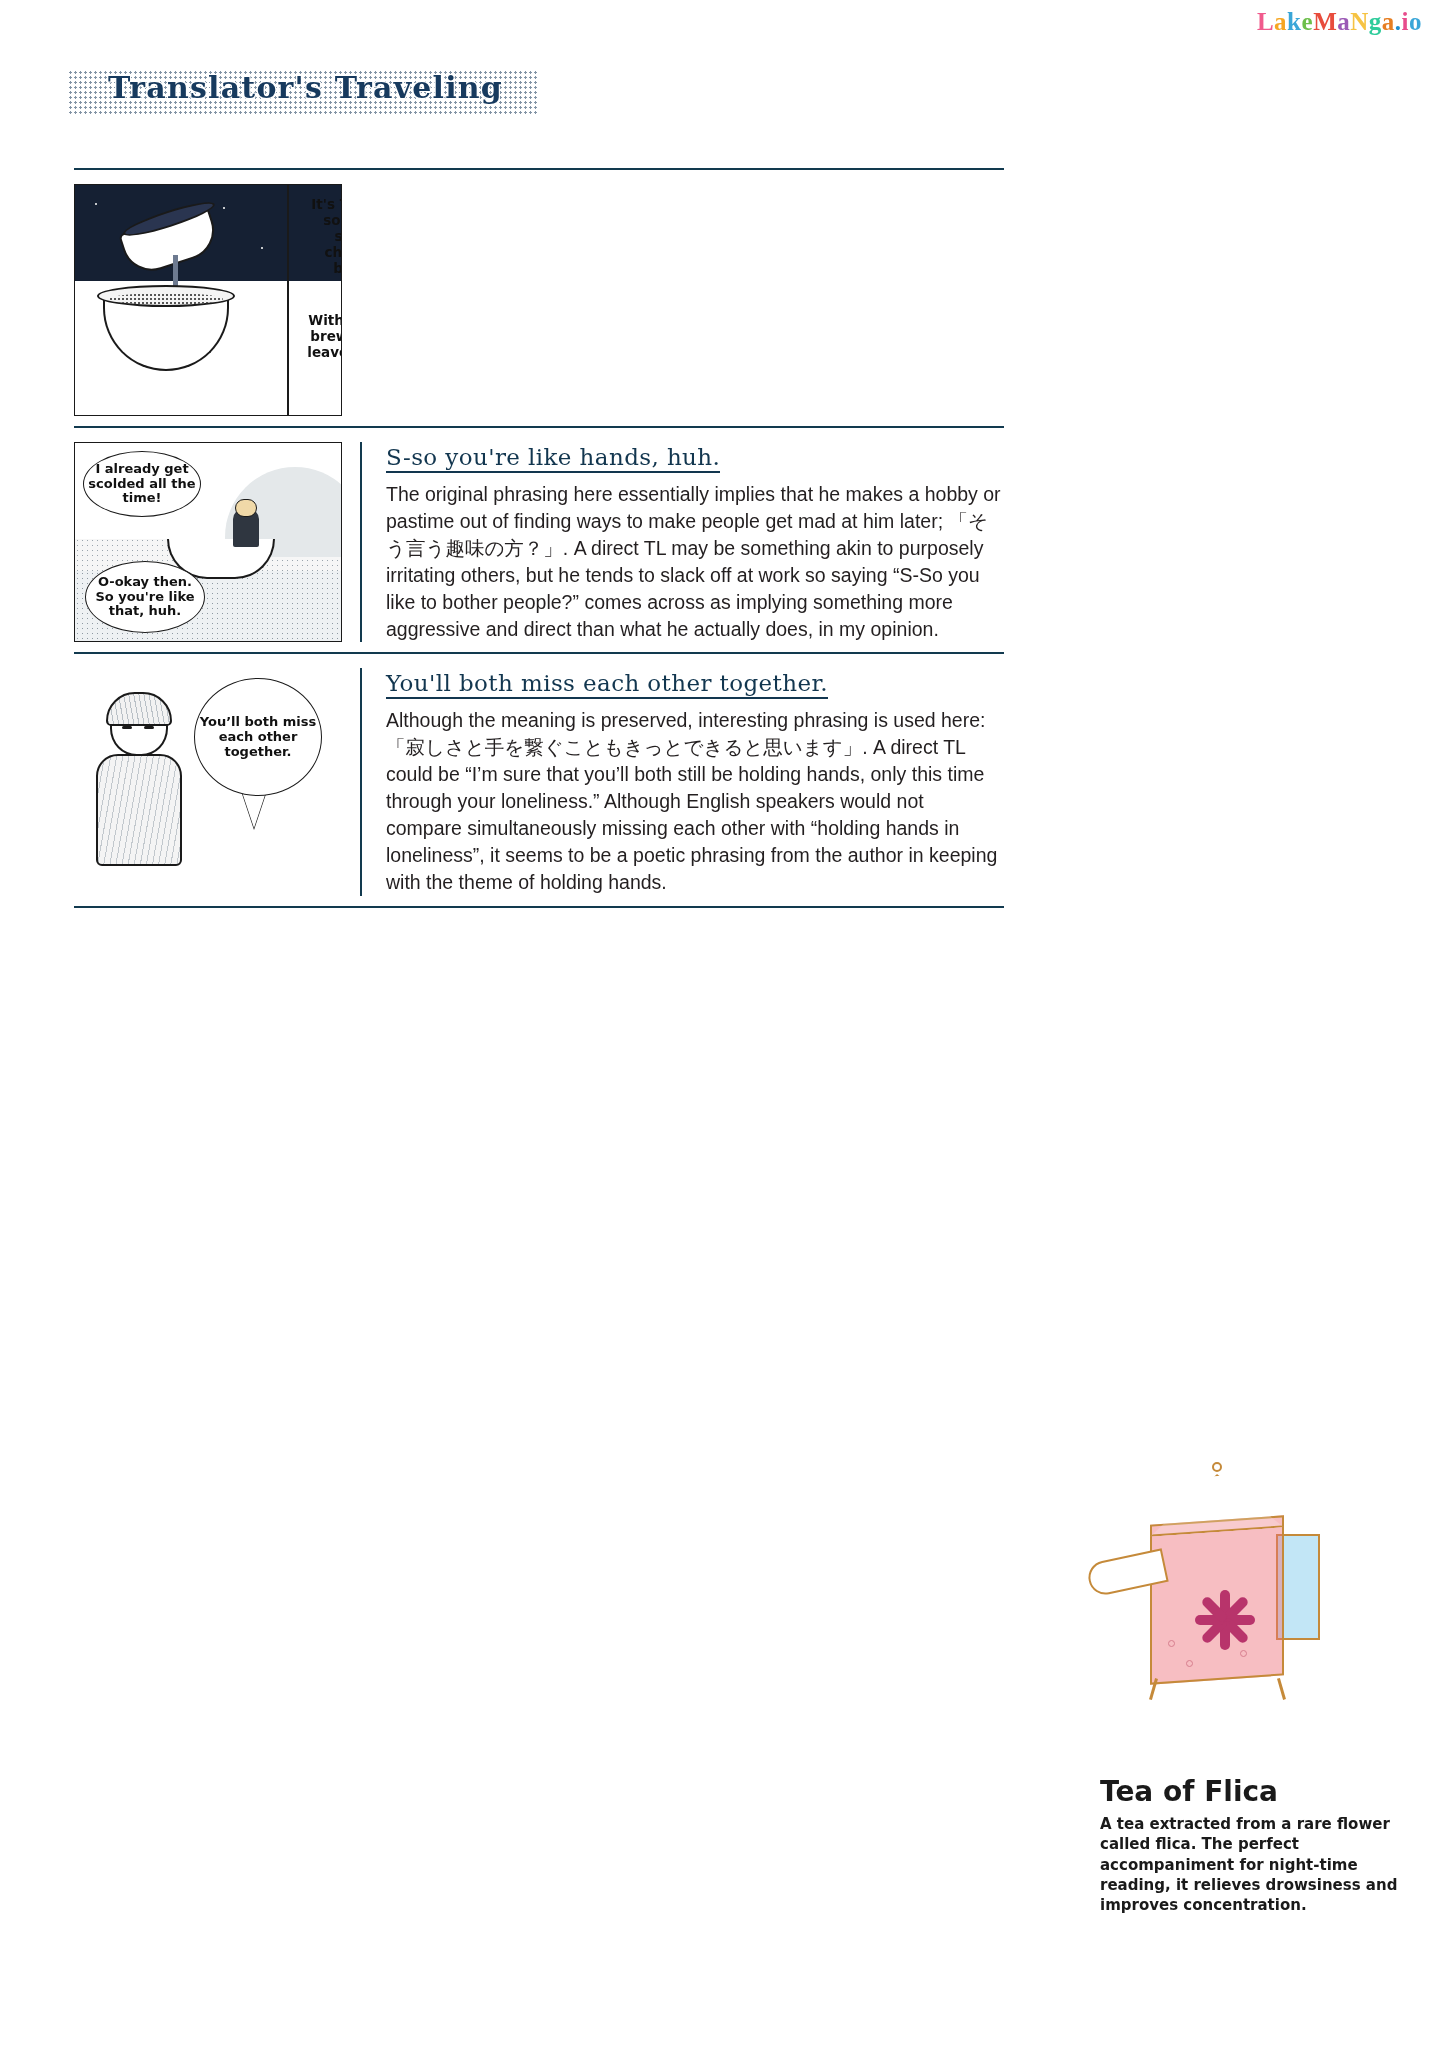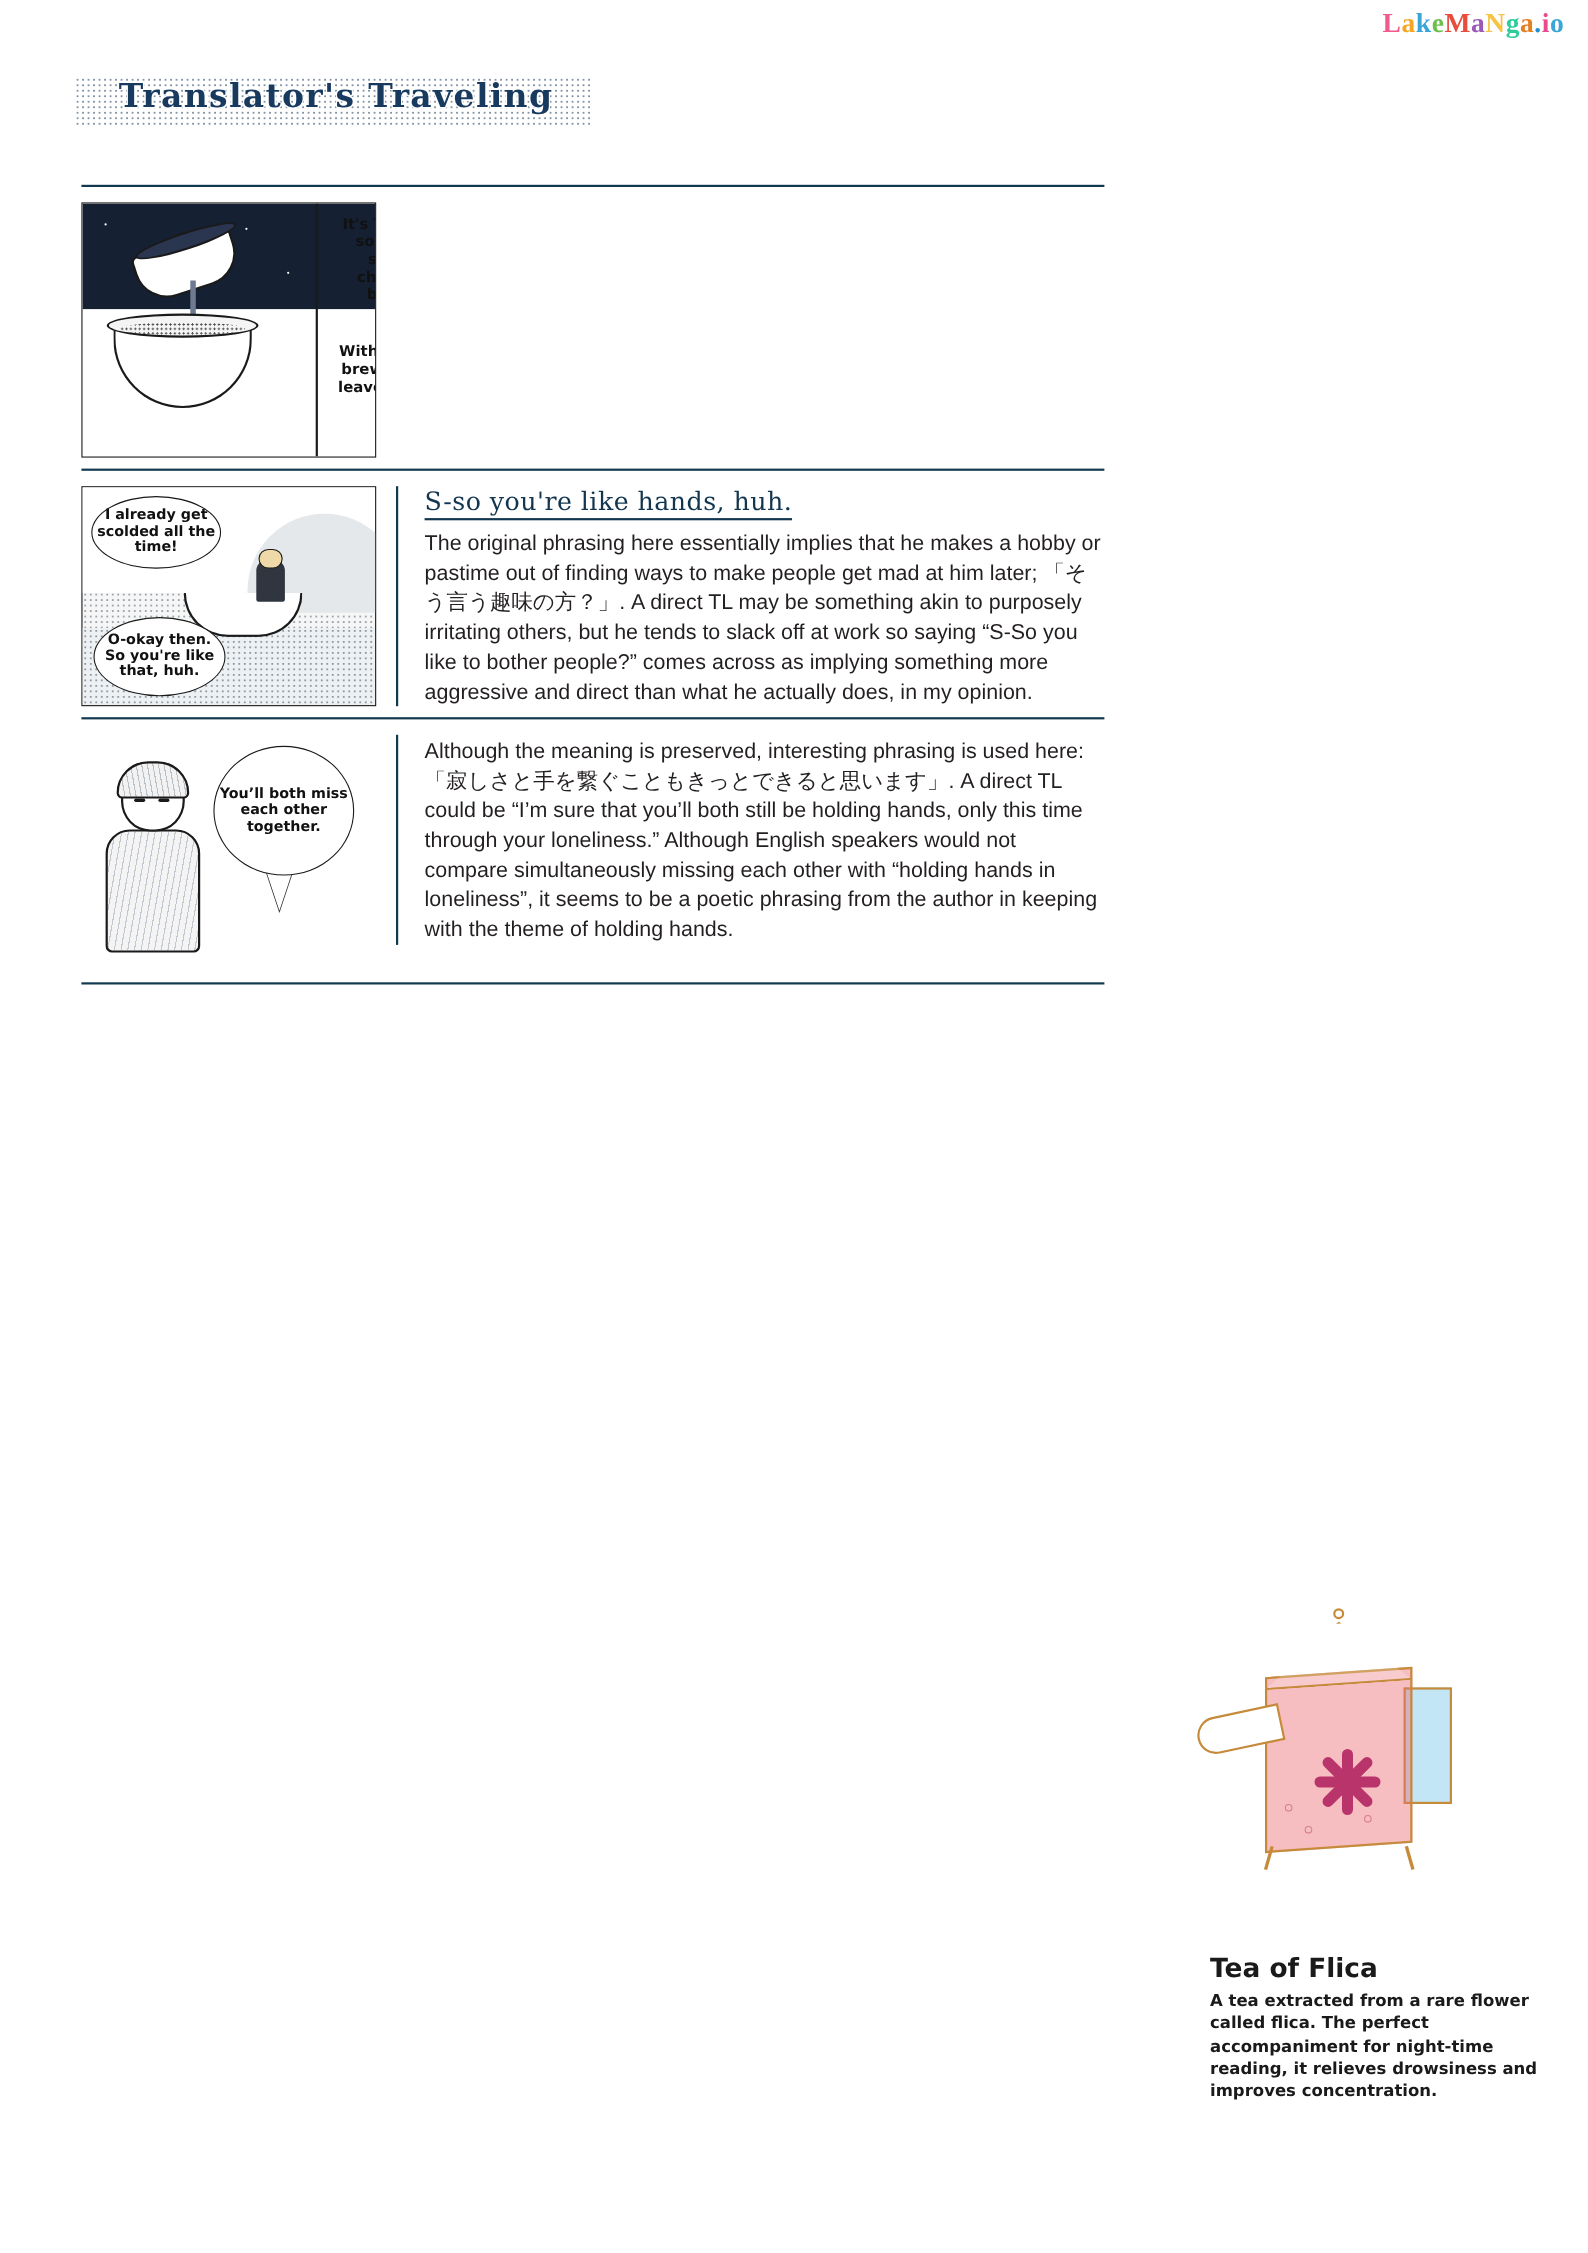--- a/index.html
+++ b/index.html
@@ -398,21 +398,21 @@
   }
 
   .tea-caption {
     position: absolute;
     left: 1100px;
     top: 1775px;
     width: 300px;
   }
   .tea-title {
     font-family: "DejaVu Sans", sans-serif;
-    font-size: 24px;
+    font-size: 28px;
     font-weight: 700;
     color: #1a1a1a;
     margin-bottom: 6px;
   }
   .tea-desc {
     font-family: "DejaVu Sans", sans-serif;
     font-size: 15px;
     line-height: 1.35;
     font-weight: 600;
     color: #1a1a1a;
@@ -480,20 +480,21 @@
         <div class="body"></div>
         <div class="head"></div>
         <div class="hair"></div>
         <div class="eye eye-l"></div>
         <div class="eye eye-r"></div>
       </div>
       <div class="tail"></div>
       <div class="bubble b1">You’ll both miss each other together.</div>
     </div>
     <div class="entry-body">
+      <div class="entry-term">You'll both miss each other together.</div>
       <div class="entry-text">Although the meaning is preserved, interesting phrasing is used here: 「寂しさと手を繋ぐこともきっとできると思います」. A direct TL could be “I’m sure that you’ll both still be holding hands, only this time through your loneliness.” Although English speakers would not compare simultaneously missing each other with “holding hands in loneliness”, it seems to be a poetic phrasing from the author in keeping with the theme of holding hands.</div>
     </div>
   </div>
 
   <div class="rule"></div>
 </div>
 
 <div class="tea">
   <div class="window"></div>
   <div class="glass-body"></div>

